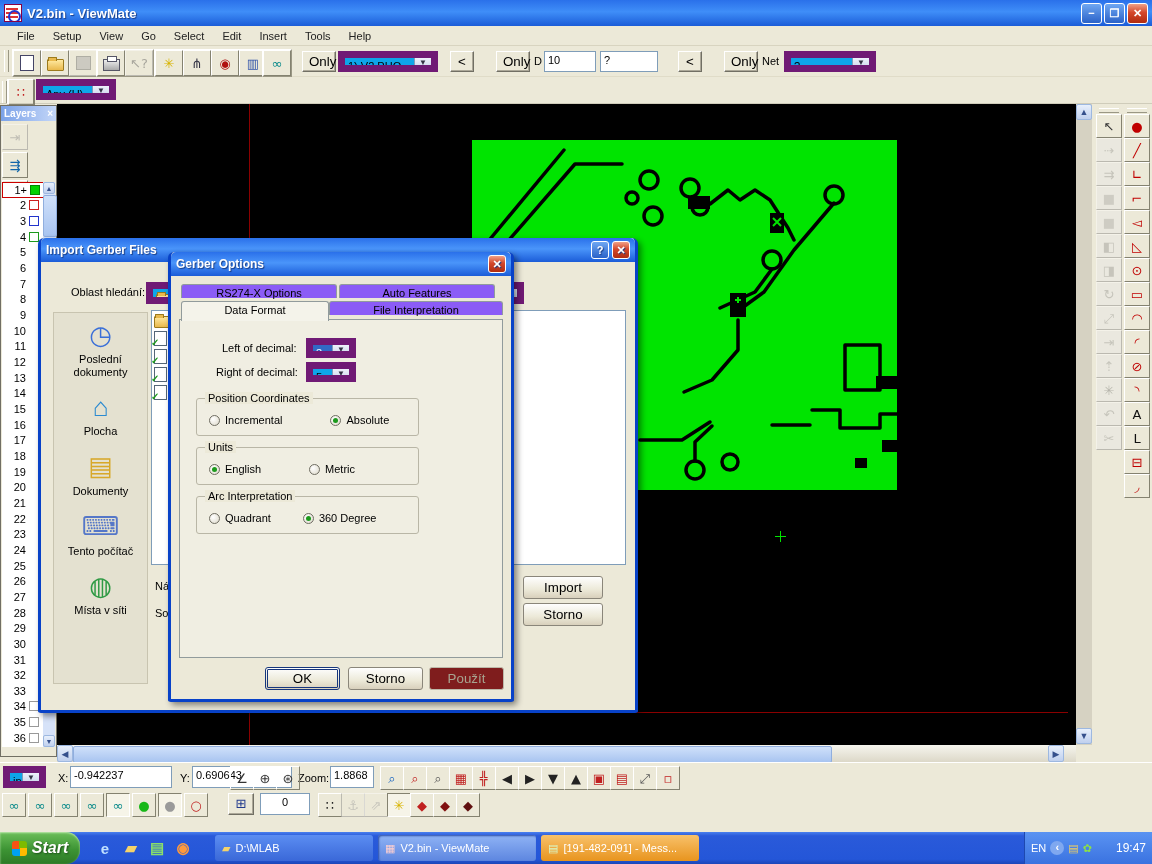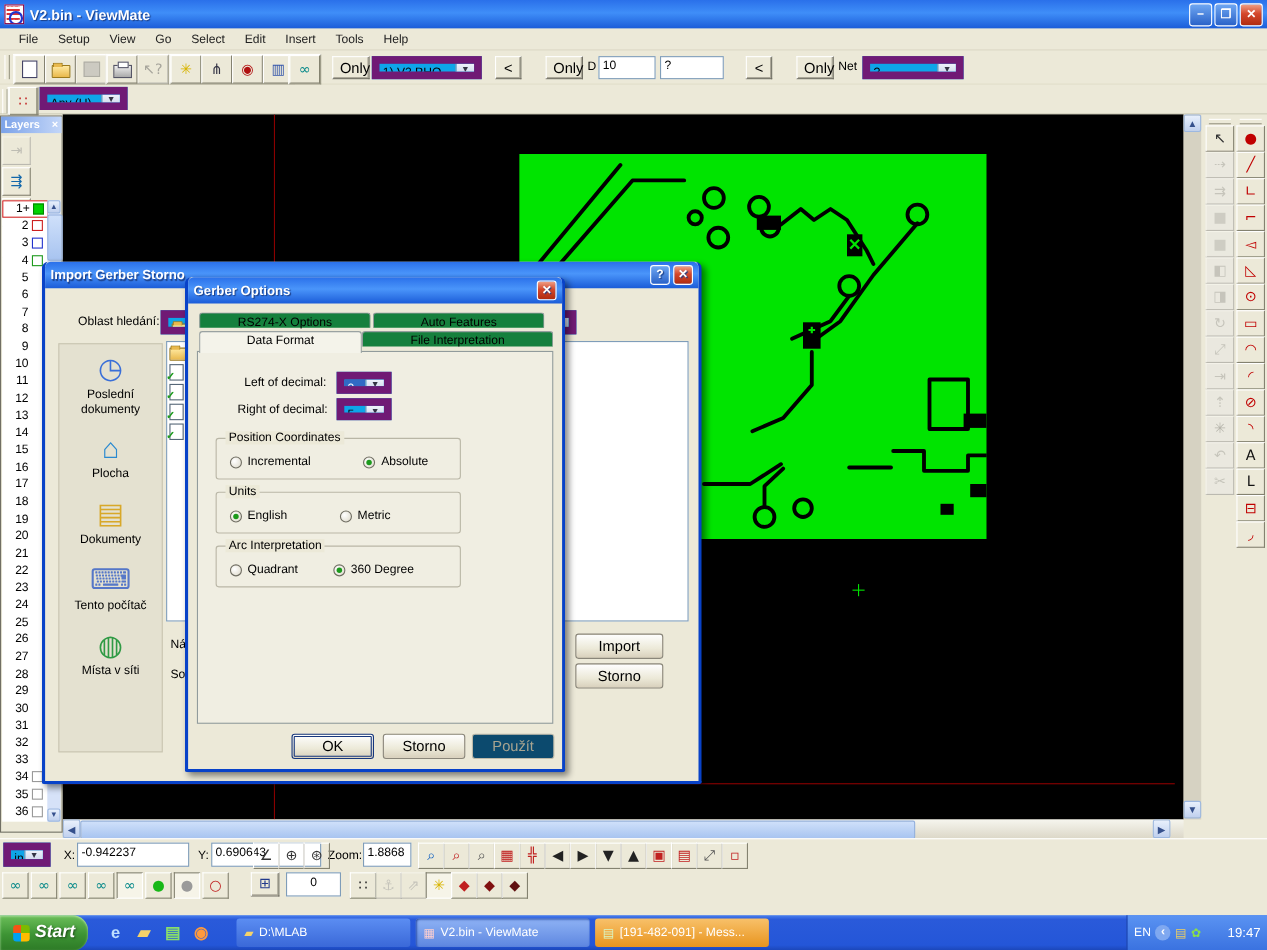--- a/index.html
+++ b/index.html
@@ -57,27 +57,27 @@
   
   .pbtn{width:26px;height:24px;box-sizing:border-box;background:#ece9d8;border:1px solid #fff;border-right-color:#848270;border-bottom-color:#848270;display:flex;align-items:center;justify-content:center}
   
   .dlg{border:3px solid #0842c8;border-top:none;border-radius:6px 6px 3px 3px;background:#ece9d8;box-shadow:3px 3px 6px rgba(0,0,0,.45)}
   .dlg .cap{height:24px;border-radius:5px 5px 0 0;background:linear-gradient(180deg,#2a70ea 0%,#4a95fa 45%,#1b5cd8 100%);display:flex;align-items:center;padding:0 5px;color:#fff;font-weight:bold;font-size:12px;text-shadow:1px 1px 1px #1a3d85}
   .dlg .cap .t{flex:1}
   .capbtn{width:18px;height:18px;border-radius:3px;border:1px solid #fff;margin-left:3px;color:#fff;text-align:center;line-height:16px;font-size:11px;font-weight:bold;background:linear-gradient(180deg,#6fa7f2,#2a62c8);box-sizing:border-box}
   .capbtn.close{background:linear-gradient(180deg,#f0a086,#d4472b 45%,#b02c10)}
   .pushbtn{background:linear-gradient(180deg,#fefefe,#ece9d8 60%,#d8d0bc);border:1px solid #8a867a;border-radius:3px;text-align:center;box-sizing:border-box}
   .pushbtn.def{outline:1px solid #16367c;outline-offset:-3px;border-color:#16367c}
-  .pushbtn.disabled{color:#a8a490;border-color:#bdb9a9;background:#0c4a6e}
+  .pushbtn.disabled{color:#a8a490;border-color:#bdb9a9;background:#7f1d1d}
   .grp{position:relative;border:1px solid #b9b6a6;border-radius:3px;box-sizing:border-box;height:38px;margin-bottom:11px}
   .grp .glab{position:absolute;top:-7px;left:8px;background:#ece9d8;padding:0 3px}
   .opt{display:flex;align-items:center;gap:5px}
   .radio{width:11px;height:11px;border-radius:50%;border:1px solid #6f6d62;background:radial-gradient(circle at 35% 35%,#fff,#dcd8c8);position:relative;box-sizing:border-box}
   .radio.on:before{content:"";position:absolute;left:2px;top:2px;width:5px;height:5px;border-radius:50%;background:#1c9a1c}
-  .tab{position:absolute;height:14px;background:#15803d;border:1px solid #919b9c;border-bottom:none;border-radius:3px 3px 0 0;text-align:center;line-height:17px;box-sizing:border-box}
+  .tab{position:absolute;height:14px;background:#8b5cf6;border:1px solid #919b9c;border-bottom:none;border-radius:3px 3px 0 0;text-align:center;line-height:17px;box-sizing:border-box}
   .tab.active{background:#f4f3ea;height:20px;z-index:3;font-weight:normal}
   .tabpanel{position:absolute;background:#f0eee2;border:1px solid #919b9c;box-sizing:border-box}
   
   .status1{left:0;top:762px;width:1152px;height:28px;background:#ece9d8;border-top:1px solid #fff}
   .status2{left:0;top:790px;width:1152px;height:28px;background:#ece9d8}
   .sibtn{position:absolute;top:3px;width:22px;height:22px}
   
   .taskbar{left:0;top:832px;width:1152px;height:32px;background:linear-gradient(180deg,#4a80ee 0%,#2a5ada 12%,#2456d8 85%,#1b46b8 100%)}
   .startbtn{position:absolute;left:0;top:0;width:80px;height:32px;border-radius:0 14px 14px 0;background:linear-gradient(180deg,#6cbf5a 0%,#3d9434 55%,#2d7a26 100%);display:flex;align-items:center;justify-content:center;gap:5px;color:#fff;font-weight:bold;font-style:italic;font-size:16px;text-shadow:1px 1px 2px #1d4d18;box-shadow:inset 0 1px 2px #bfe8b0}
   .xpflag{width:15px;height:15px;border-radius:3px;background:conic-gradient(#7cbb00 0 90deg,#ffbb00 90deg 180deg,#00a1f1 180deg 270deg,#f65314 270deg 360deg)}
@@ -614,21 +614,21 @@
       </span><span class="tbtn raised sibtn" style="left: 410px;">
         <span class="glyph" style="color: rgb(192, 32, 32);">◆</span>
       </span><span class="tbtn raised sibtn" style="left: 433px;">
         <span class="glyph" style="color: rgb(128, 16, 16);">◆</span>
       </span><span class="tbtn raised sibtn" style="left: 456px;">
         <span class="glyph" style="color: rgb(96, 16, 16);">◆</span>
       </span></div>
 
   <div class="abs dlg" style="left:38px;top:238px;width:594px;height:472px">
     <div class="cap">
-      <span class="t">Import Gerber Storno</span>
+      <span class="t">Import Gerber Files</span>
       <span class="capbtn">?</span>
       <span class="capbtn close">✕</span>
     </div>
     <span class="abs" style="left:30px;top:48px">Oblast hledání:</span>
     <div class="abs combo" style="left:105px;top:44px;width:378px;height:22px">
       <span class="val" style="display:flex;align-items:center;gap:4px">
           <span class="i-folder"></span>
         </span>
       <span class="drop">▼</span>
     </div>

